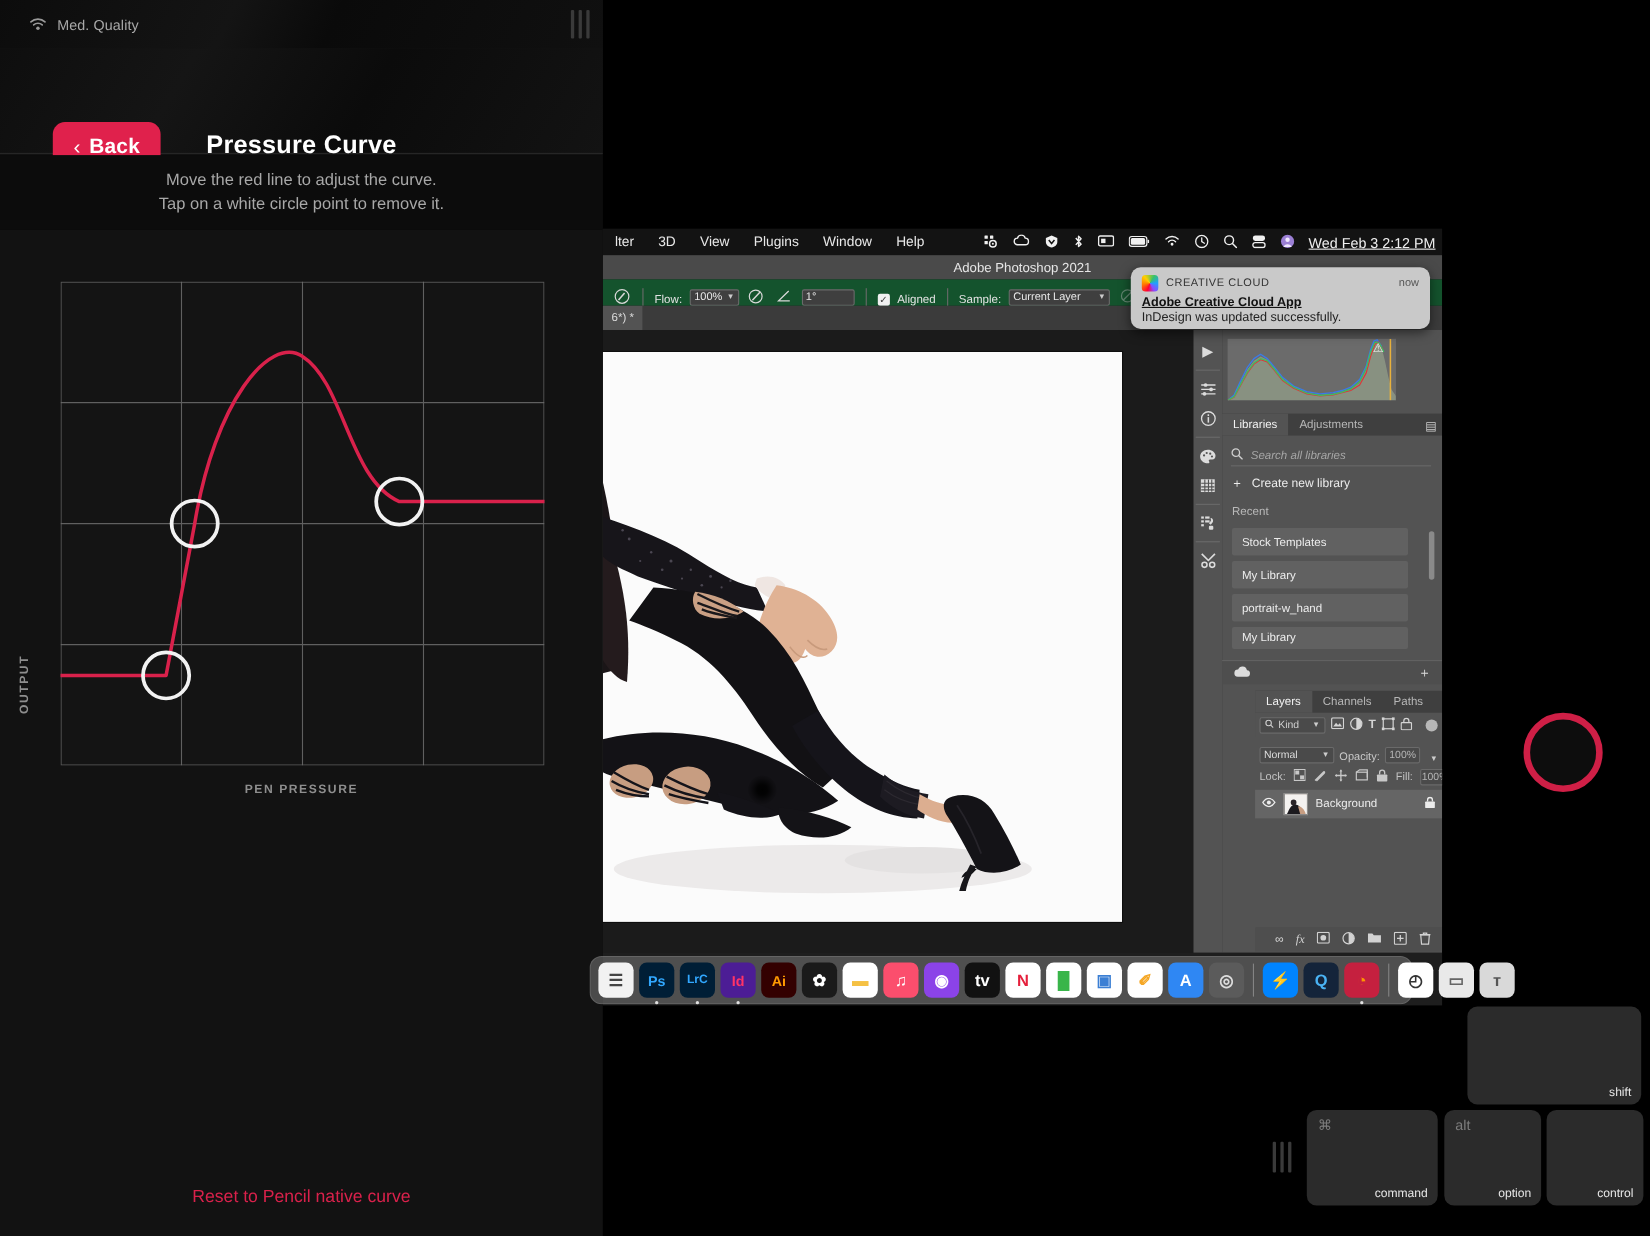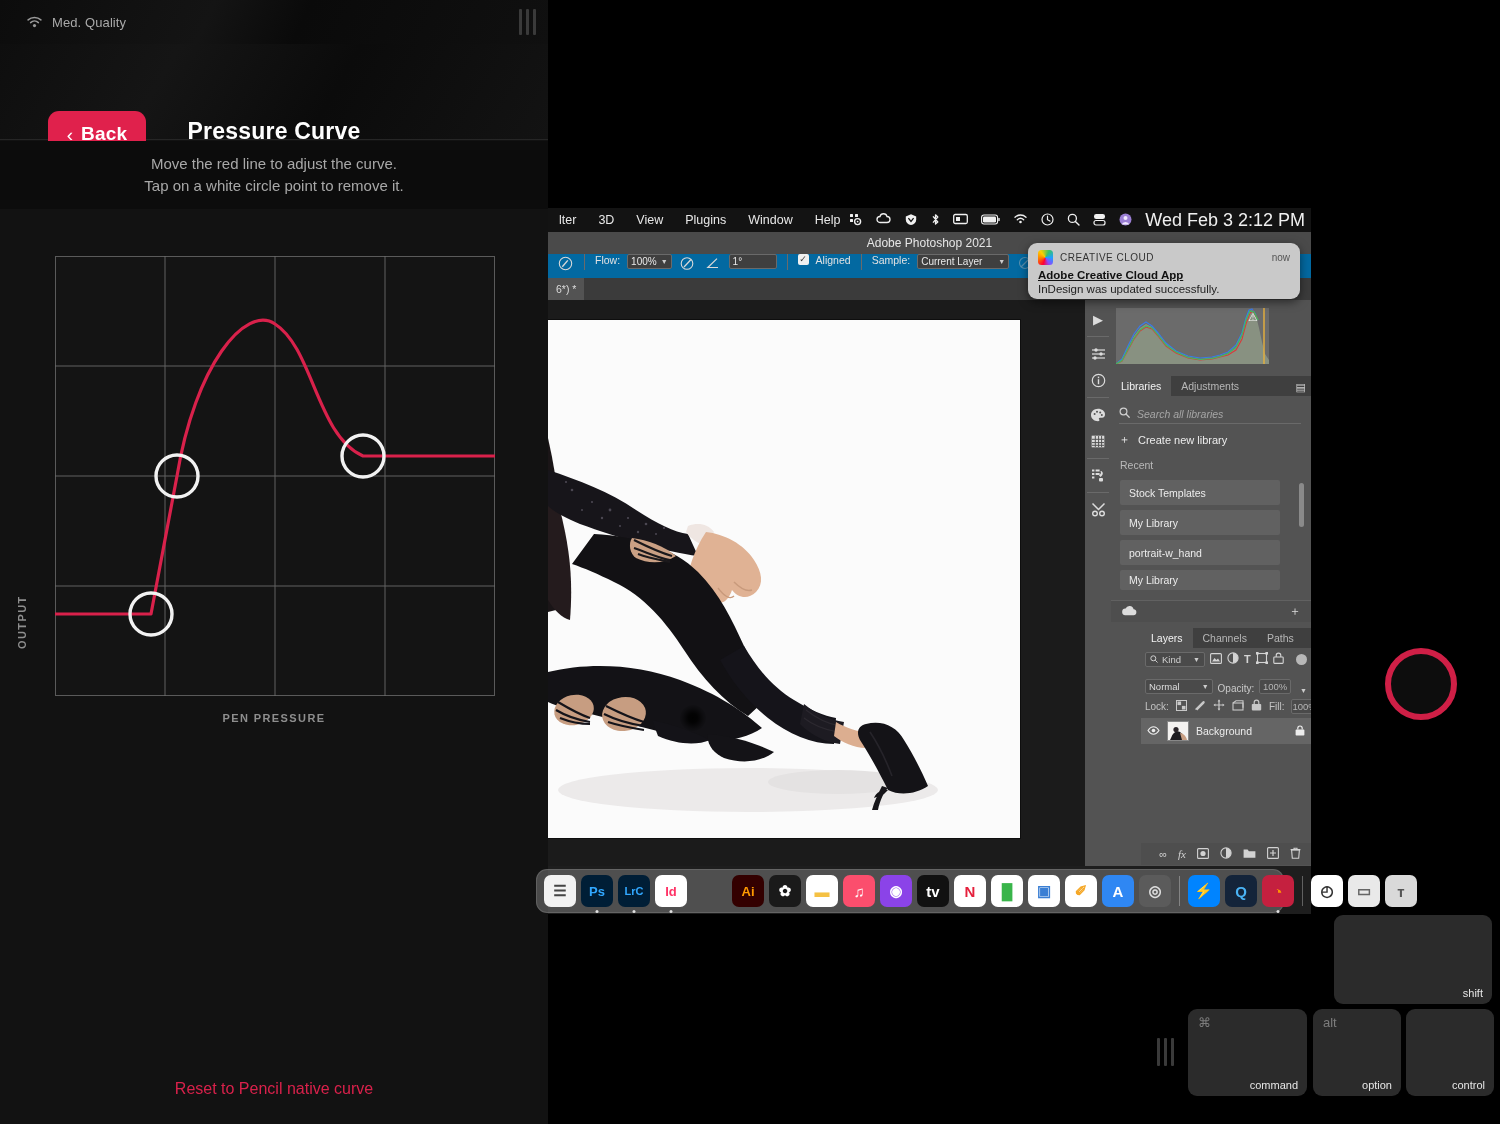--- a/index.html
+++ b/index.html
@@ -79,30 +79,30 @@
     position: absolute; left: 0; top: 0; width: 763px; height: 24px;
     background: #131313; display: flex; align-items: center;
     color: #e8e8e8; font-size: 12.5px;
   }
   .mac-menubar .mitem { padding: 0 11px; cursor: default; white-space: nowrap; }
   .menubar-right {
     position: absolute; right: 6px; top: 0; height: 24px;
     display: flex; align-items: center; gap: 13px;
   }
   .mb-icon { color: #f0f0f0; font-size: 13px; line-height: 1; display: block; }
-  .mb-clock { color: #f0f0f0; font-size: 18px; white-space: nowrap; }
+  .mb-clock { color: #f0f0f0; font-size: 13px; white-space: nowrap; text-decoration: underline; }
 
   .ps-titlebar {
     position: absolute; left: 0; top: 24px; width: 763px; height: 22px;
     background: #4a4a4a; color: #e6e6e6; font-size: 12px;
     display: flex; align-items: center; justify-content: center;
   }
   .ps-optionsbar {
     position: absolute; left: 0; top: 46px; width: 763px; height: 24px;
-    background: #0369a1; display: flex; align-items: flex-start; gap: 7px;
+    background: #14532d; display: flex; align-items: flex-end; gap: 7px;
     padding-left: 8px; color: #e2e2e2; font-size: 10.5px; white-space: nowrap;
   }
   .ob-sep { width: 1px; height: 16px; background: #6a6a6a; margin: 0 3px; }
   .ob-icon { width: 18px; height: 18px; display:flex; align-items:center; justify-content:center; color:#d8d8d8; font-size:13px; }
   .ob-field {
     background: #3f3f3f; border: 1px solid #6a6a6a; border-radius: 2px;
     height: 15px; display: flex; align-items: center; padding: 0 3px;
     color: #e8e8e8; font-size: 10px;
   }
   .ob-caret { font-size: 7px; margin-left: 4px; color: #ccc; }
@@ -882,22 +882,22 @@
       <span class="cc-now">now</span>
     </div>
     <div class="cc-title">Adobe Creative Cloud App</div>
     <div class="cc-body">InDesign was updated successfully.</div>
   </div>
 
   <div class="dock" id="dock">
       <div class="dock-ic" style="background: rgb(242, 242, 242); color: rgb(68, 68, 68); font-size: 15px;">☰</div>
       <div class="dock-ic" style="background: rgb(0, 30, 54); color: rgb(49, 168, 255); font-size: 13px;">Ps<span class="dock-dot"></span></div>
       <div class="dock-ic" style="background: rgb(0, 30, 54); color: rgb(49, 168, 255); font-size: 11px;">LrC<span class="dock-dot"></span></div>
-      <div class="dock-ic" style="background: #ffffff; color: rgb(255, 51, 102); font-size: 13px;">Id<span class="dock-dot"></span></div>
-      <div class="dock-ic" style="background: rgb(51, 0, 0); color: rgb(255, 154, 0); font-size: 13px; margin-left: 40px;">Ai</div>
+      <div class="dock-ic" style="background: #4c1d95; color: rgb(255, 51, 102); font-size: 13px;">Id<span class="dock-dot"></span></div>
+      <div class="dock-ic" style="background: rgb(51, 0, 0); color: rgb(255, 154, 0); font-size: 13px;">Ai</div>
       <div class="dock-ic" style="background: rgb(26, 26, 26); color: rgb(255, 255, 255); font-size: 15px;">✿</div>
       <div class="dock-ic" style="background: rgb(255, 255, 255); color: rgb(245, 193, 68); font-size: 15px;">▬</div>
       <div class="dock-ic" style="background: rgb(251, 78, 109); color: rgb(255, 255, 255); font-size: 15px;">♫</div>
       <div class="dock-ic" style="background: rgb(139, 67, 232); color: rgb(255, 255, 255); font-size: 15px;">◉</div>
       <div class="dock-ic" style="background: rgb(17, 17, 17); color: rgb(255, 255, 255); font-size: 15px;">tv</div>
       <div class="dock-ic" style="background: rgb(255, 255, 255); color: rgb(229, 32, 60); font-size: 15px;">N</div>
       <div class="dock-ic" style="background: rgb(255, 255, 255); color: rgb(57, 181, 74); font-size: 15px;">█</div>
       <div class="dock-ic" style="background: rgb(255, 255, 255); color: rgb(59, 127, 212); font-size: 15px;">▣</div>
       <div class="dock-ic" style="background: rgb(255, 255, 255); color: rgb(245, 166, 35); font-size: 15px;">✐</div>
       <div class="dock-ic" style="background: rgb(47, 135, 243); color: rgb(255, 255, 255); font-size: 15px;">A</div>

